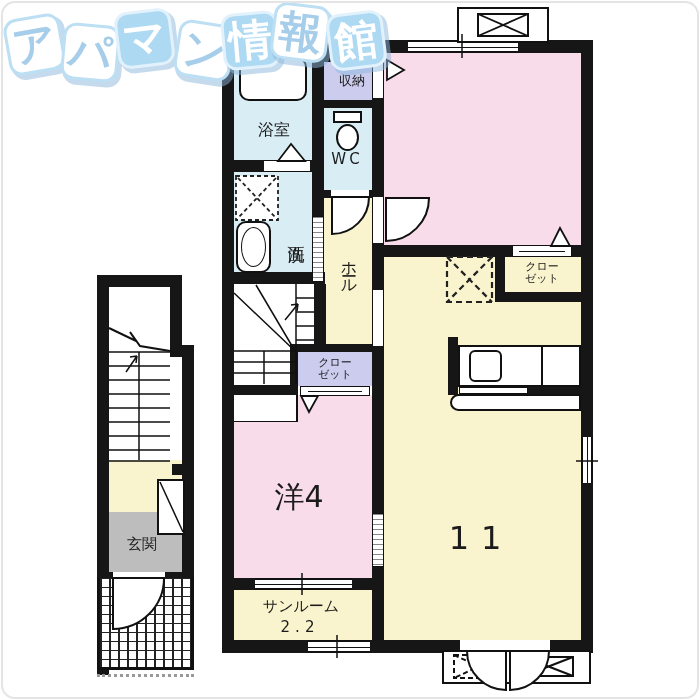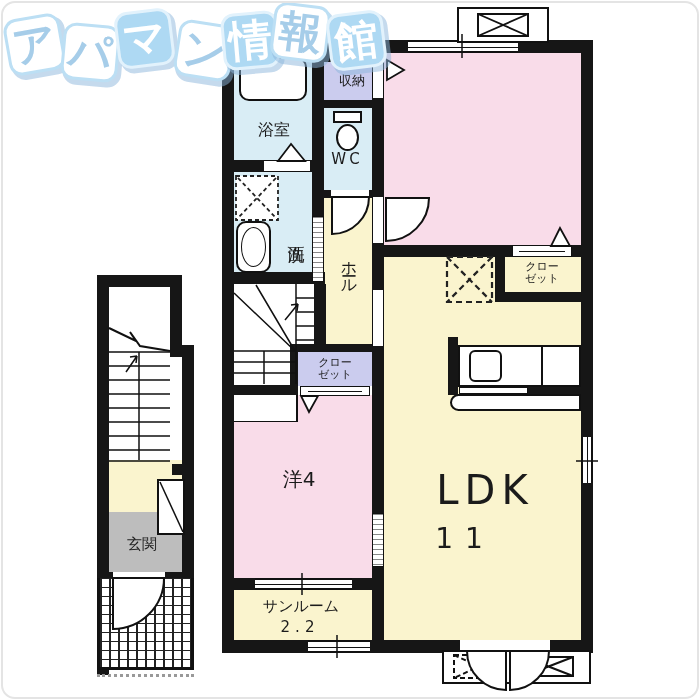--- a/index.html
+++ b/index.html
@@ -212,23 +212,22 @@
   <div class="lbl vert" style="left:296px;top:233px;font-size:17px">洗面</div>
   <div class="lbl vert" style="left:349px;top:268px;font-size:16px">ホール</div>
   <div class="lbl" style="left:335px;top:369px;font-size:11px">
     <div>クロー</div>
     <div>ゼット</div>
   </div>
   <div class="lbl" style="left:542px;top:273px;font-size:11px">
     <div>クロー</div>
     <div>ゼット</div>
   </div>
-  <div class="lbl" style="left:299px;top:479px;font-size:20px">洋4</div>
-  <div class="lbl" style="left:485px;top:490px;font-size:40px;letter-spacing:6px">LDK</div>
-  <div class="lbl" style="left:465px;top:539px;font-size:28px;letter-spacing:12px">11</div>
+  <div class="lbl" style="left:299px;top:497px;font-size:30px">洋4</div>
+  <div class="lbl" style="left:481px;top:539px;font-size:32px;letter-spacing:12px">11</div>
   <div class="lbl" style="left:301px;top:606px;font-size:15px">サンルーム</div>
   <div class="lbl" style="left:300px;top:627px;font-size:15px;letter-spacing:5px">2.2</div>
   <div class="lbl" style="left:142px;top:544px;font-size:15px;color:#222">玄関</div>
 
   <div>
     <div class="tile tileW" style="left:6px;top:16px;transform:rotate(-10deg)">ア</div>
     <div class="tile tileW" style="left:62px;top:24px;transform:rotate(5deg)">パ</div>
     <div class="tile tileB" style="left:116px;top:10px;transform:rotate(-7deg)">マ</div>
     <div class="tile tileW" style="left:176px;top:22px;transform:rotate(9deg)">ン</div>
     <div class="tile tileB" style="left:222px;top:12px;transform:rotate(-5deg)">情</div>

